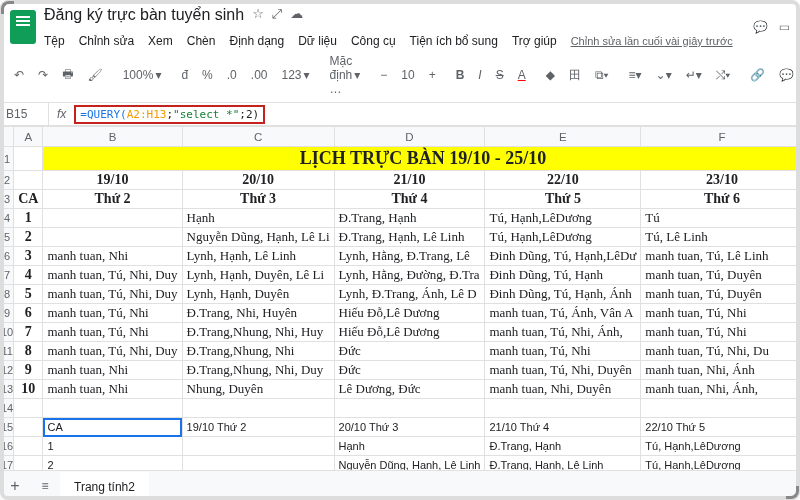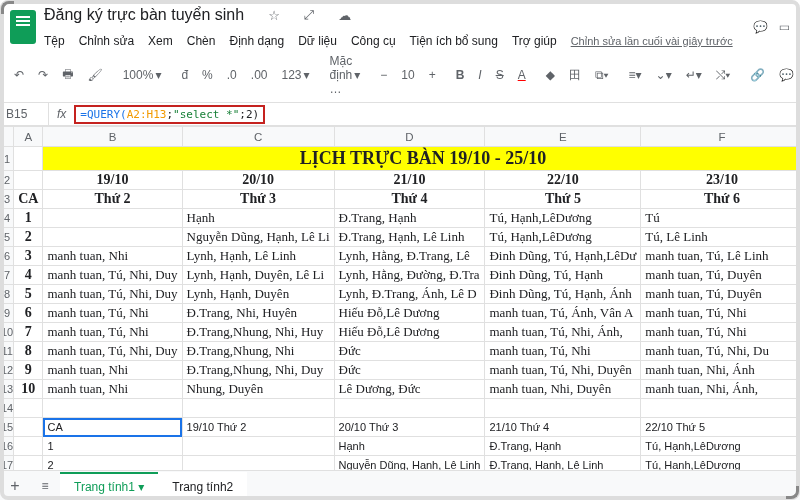--- a/index.html
+++ b/index.html
@@ -1,21 +1,21 @@
 <!DOCTYPE html>
 <html><head>
 <meta charset="utf-8">
 <style>
   * { box-sizing: border-box; margin: 0; padding: 0; }
   body { font-family: Arial, sans-serif; font-size: 12px; background: #fff; color: #202124; width: 800px; height: 500px; overflow: hidden; position: relative; }
   .header { display: flex; align-items: center; padding: 6px 10px 0; gap: 8px; }
   .logo { width: 26px; height: 34px; background: #0f9d58; border-radius: 3px; position: relative; display: flex; align-items: flex-end; justify-content: center; }
   .logo::before { content: ""; position: absolute; top: 6px; left: 6px; right: 6px; height: 2px; background: #fff; box-shadow: 0 4px 0 #fff, 0 8px 0 #fff; }
   .title-area { flex: 1; }
-  .title-row { display: flex; align-items: center; gap: 24px; }
+  .title-row { display: flex; gap: 8px; }
   .doc-title { font-size: 16px; color: #202124; }
   .star { color: #5f6368; font-size: 13px; }
   .menubar { display: flex; gap: 14px; font-size: 12px; color: #202124; margin-top: 10px; align-items: center; }
   .menubar span { cursor: pointer; }
   .last-edit { color: #5f6368; text-decoration: underline; font-size: 11px; }
   .right-icons { display: flex; gap: 10px; align-items: center; color: #5f6368; }
   .toolbar { display: flex; align-items: center; gap: 6px; padding: 4px 10px; border-bottom: 1px solid #e0e0e0; font-size: 12px; color: #5f6368; }
   .tb-item { padding: 2px 4px; cursor: pointer; display: flex; align-items: center; gap: 2px; }
   .tb-sep { width: 1px; height: 18px; background: #e0e0e0; }
   .formula-bar { display: flex; align-items: center; border-bottom: 1px solid #e0e0e0; font-size: 12px; }
@@ -313,17 +313,16 @@
           <td class="qcell">Lynh, Hằng, Đ.Trang, Lê Linh</td>
           <td class="qcell">Đinh Dũng, Tú, Hạnh,LêDương</td>
         </tr>
       </tbody>
     </table>
 </div>
 
 <div class="footer">
   <div class="add">+</div>
   <div class="menu">≡</div>
-  <div class="tab active"><span>Trang tính1</span> ▾</div>
   <div class="tab">Trang tính2</div>
 </div>
 
 <div class="corner-frame"></div>
 
 </body></html>

